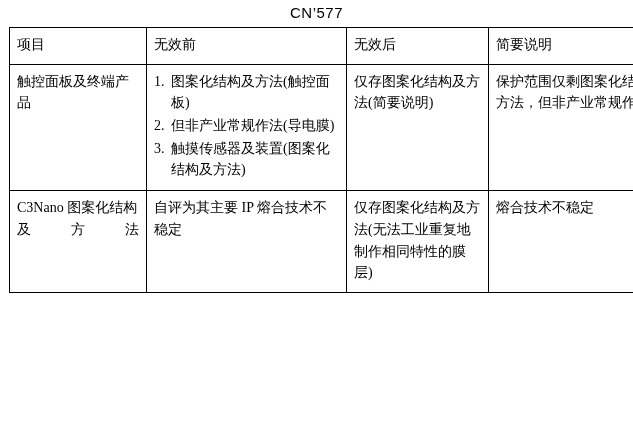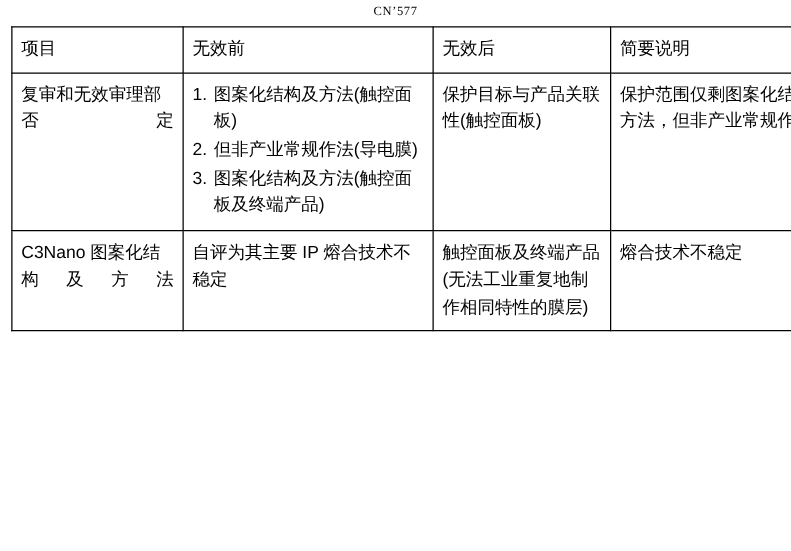--- a/index.html
+++ b/index.html
@@ -15,41 +15,41 @@
     overflow: hidden;
   }
   .page {
     position: relative;
     width: 633px;
     height: 441px;
     box-sizing: border-box;
   }
   .doc-title {
     text-align: center;
-    font-size: 10px;
-    font-family: Liberation Serif, serif;
+    font-size: 15px;
+    font-family: Liberation Sans, sans-serif;
     padding-top: 4px;
     padding-bottom: 6px;
     letter-spacing: 0.5px;
   }
   table.matrix {
     border-collapse: collapse;
     margin-left: 9px;
     width: 615px;
     table-layout: fixed;
   }
   table.matrix td, table.matrix th {
     border: 1px solid #000000;
     vertical-align: top;
     padding: 6px 7px 8px 7px;
     font-size: 14px;
     line-height: 1.55;
     font-weight: normal;
     text-align: left;
-    font-family: Liberation Sans, sans-serif;
+    font-family: Liberation Serif, serif;
   }
   .col1 { width: 122px; }
   .col2 { width: 185px; }
   .col3 { width: 127px; }
   .col4 { width: 181px; }
 
   .head td {
     padding-top: 5px;
     padding-bottom: 6px;
   }
@@ -85,43 +85,43 @@
   <table class="matrix">
     <tbody>
       <tr class="head">
         <td class="col1">项目</td>
         <td class="col2">无效前</td>
         <td class="col3">无效后</td>
         <td class="col4">简要说明</td>
       </tr>
 
       <tr>
-        <td class="col1 justify-cell">复审和无效审理部否定</td>
+        <td class="col1 justify-cell">触控面板及终端产品</td>
         <td class="col2">
           <ul class="numlist">
             <li>
               <span class="num">1.</span>
               <span>图案化结构及方法(触控面板)</span>
             </li>
             <li>
               <span class="num">2.</span>
               <span>但非产业常规作法(导电膜)</span>
             </li>
             <li>
               <span class="num">3.</span>
-              <span>图案化结构及方法(触控面板及终端产品)</span>
+              <span>触摸传感器及装置(图案化结构及方法)</span>
             </li>
           </ul>
         </td>
-        <td class="col3">保护目标与产品关联性(触控面板)</td>
+        <td class="col3">仅存图案化结构及方法(简要说明)</td>
         <td class="col4">保护范围仅剩图案化结构及方法，但非产业常规作法</td>
       </tr>
 
       <tr>
         <td class="col1 justify-cell">C3Nano 图案化结构及方法</td>
         <td class="col2">自评为其主要 IP 熔合技术不稳定</td>
-        <td class="col3">触控面板及终端产品(无法工业重复地制作相同特性的膜层)</td>
+        <td class="col3">仅存图案化结构及方法(无法工业重复地制作相同特性的膜层)</td>
         <td class="col4">熔合技术不稳定</td>
       </tr>
     </tbody>
   </table>
 
 </div>
 
 </body></html>

